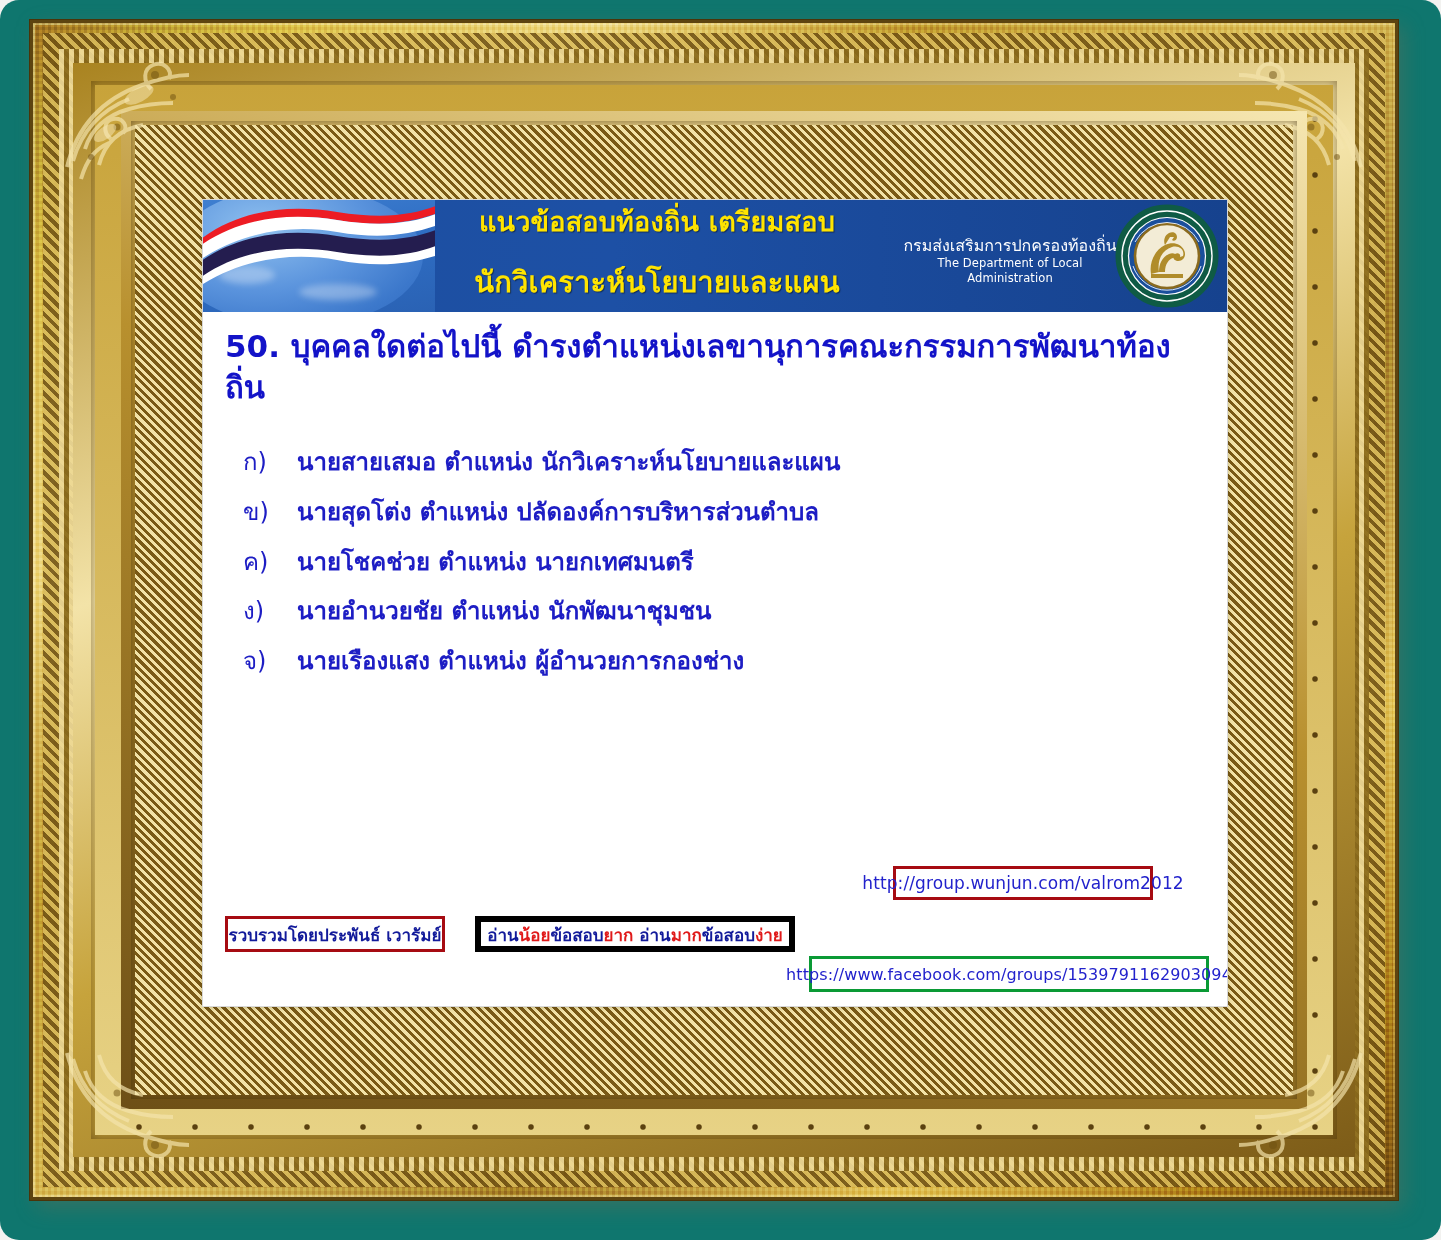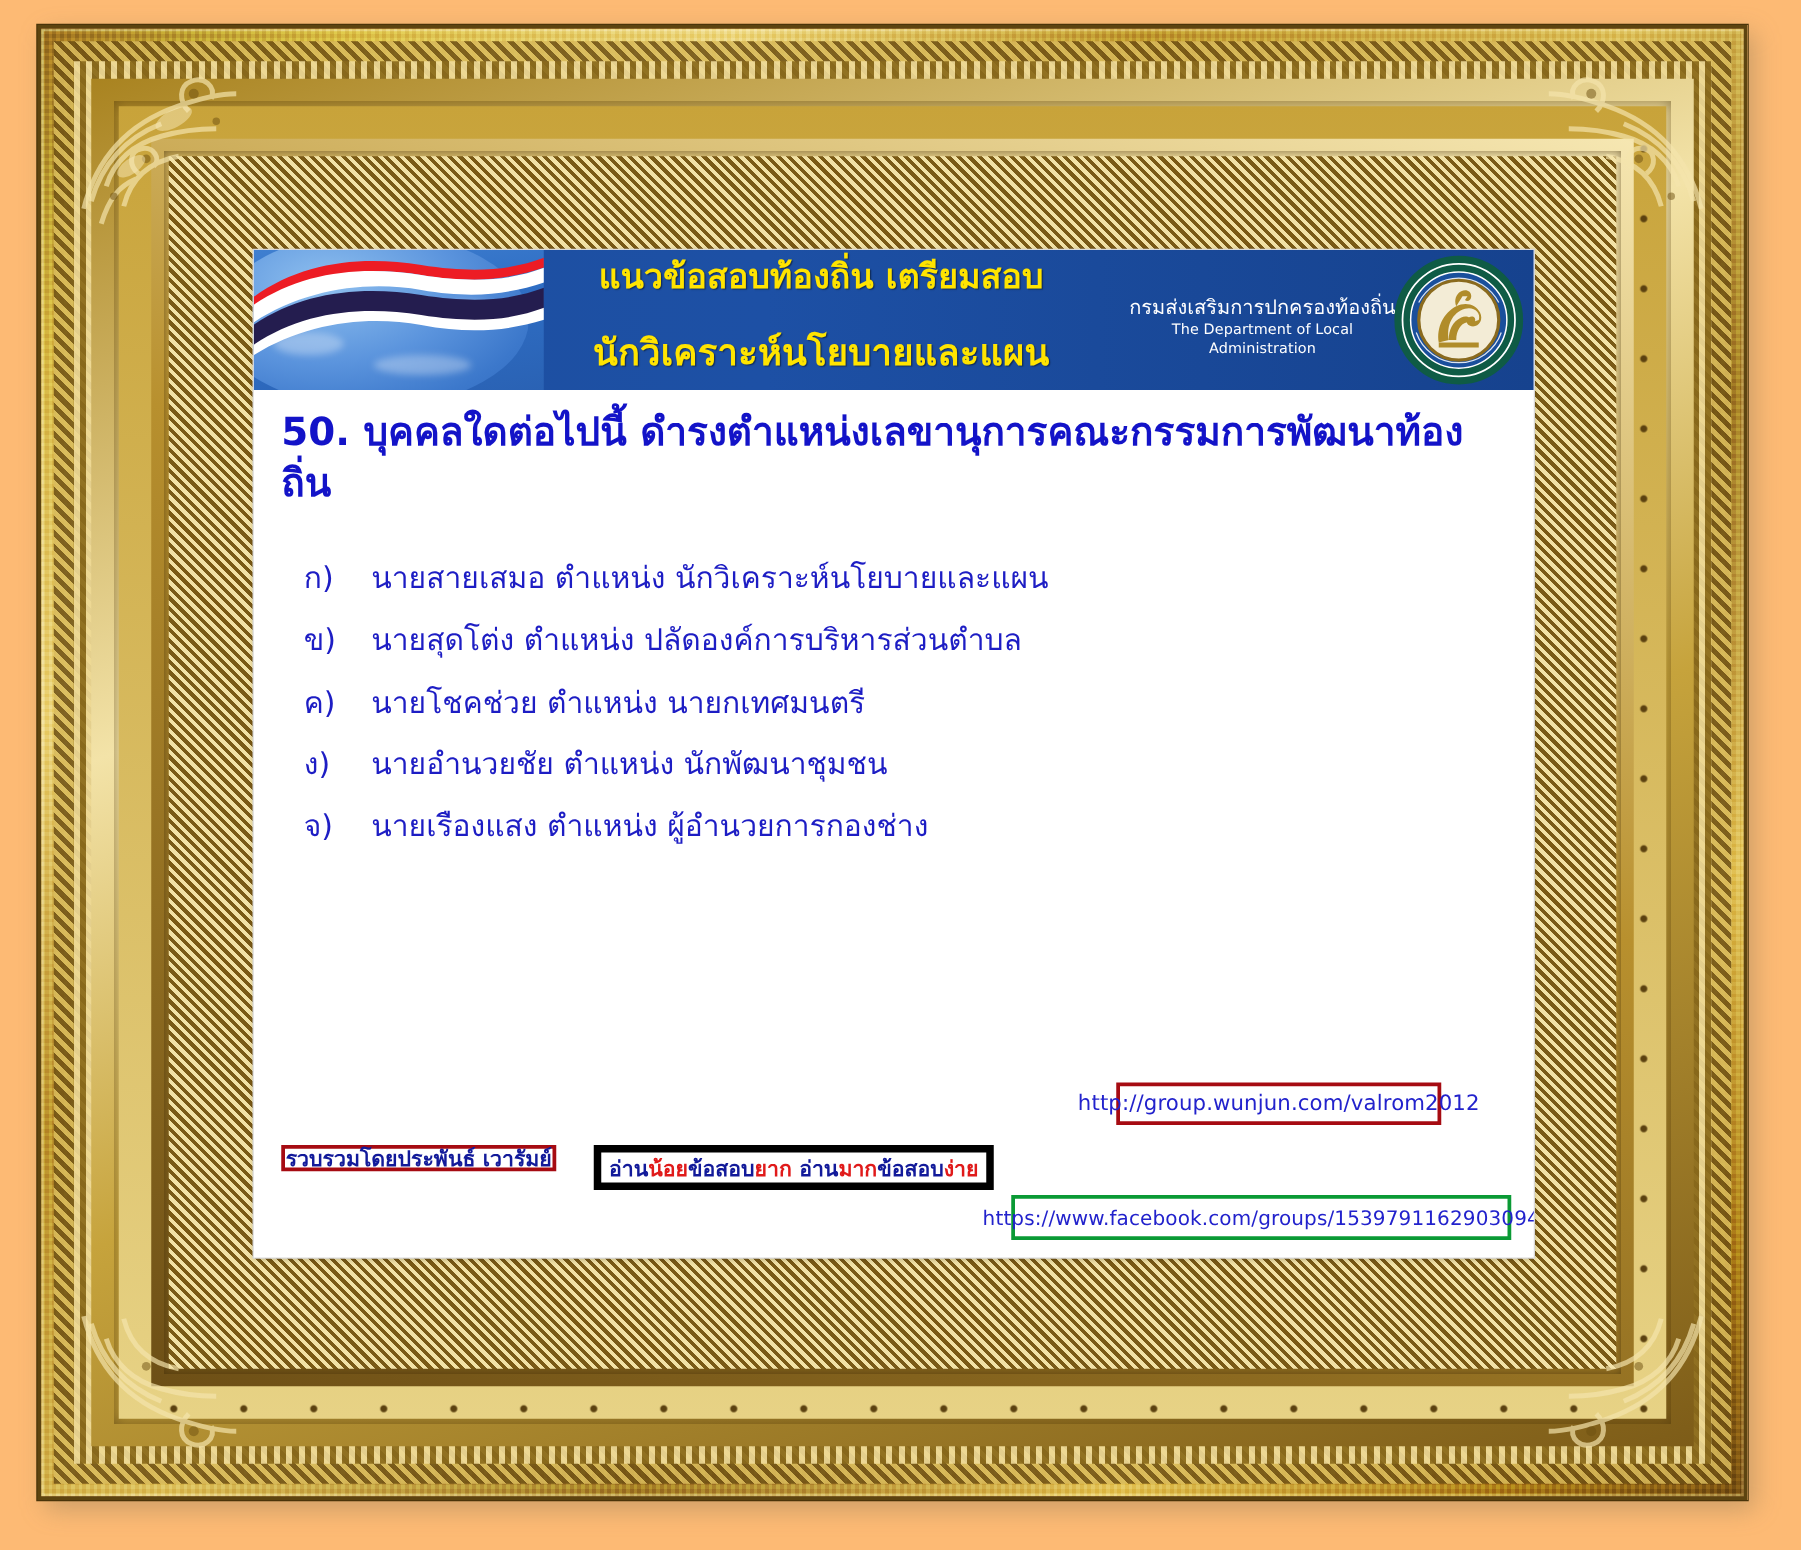--- a/index.html
+++ b/index.html
@@ -6,21 +6,21 @@
   html,body{margin:0;padding:0;}
   body{
     width:1441px;height:1240px;
     background:#f2f2f0;
     font-family:"DejaVu Sans","Liberation Sans",sans-serif;
     overflow:hidden;
     position:relative;
   }
 
   
-  #page-root{position:absolute;inset:0;background:#fdba74;}
+  #page-root{position:absolute;inset:0;background:#0f766e;border-radius:19px;}
 
   
   .frame-shadow{
     position:absolute;left:36px;top:26px;width:1368px;height:1182px;
     background:rgba(120,110,80,.35);
     filter:blur(10px);
     border-radius:4px;
   }
 
   
@@ -154,27 +154,27 @@
   .question{
     position:absolute;left:22px;top:126px;width:980px;
     color:#1313c8;font-weight:bold;font-size:31px;line-height:1.32;
   }
   .choices{position:absolute;left:40px;top:248px;width:940px;}
   .choice{
     display:flex;align-items:flex-start;margin-bottom:21px;
     color:#1d1dc4;font-size:24px;line-height:1.2;
   }
   .choice-key{width:54px;flex:0 0 54px;}
-  .choice-text{flex:1;}
+  .choice-text{flex:1;font-weight:bold;}
 
   
   .box{position:absolute;box-sizing:border-box;background:#fff;display:flex;align-items:center;justify-content:center;}
   .box-url-top{left:690px;top:666px;width:260px;height:34px;border:3px solid #a60b12;}
   .box-url-top span{color:#2222cc;font-size:17px;letter-spacing:.1px;}
-  .box-credit{left:22px;top:716px;width:220px;height:21px;border:3px solid #a60b12;}
+  .box-credit{left:22px;top:716px;width:220px;height:36px;border:3px solid #a60b12;}
   .box-credit span{color:#121a9a;font-size:17px;font-weight:bold;}
   .box-motto{left:272px;top:716px;width:320px;height:36px;border:6px solid #000000;}
   .box-motto span{font-size:17px;font-weight:bold;white-space:nowrap;}
   .m-blue{color:#121a9a;}
   .m-red{color:#e01a1a;}
   .box-fb{left:606px;top:756px;width:400px;height:36px;border:3px solid #0a9a35;}
   .box-fb span{color:#2222cc;font-size:16px;letter-spacing:.1px;}
 </style>
 </head>
 <body>

